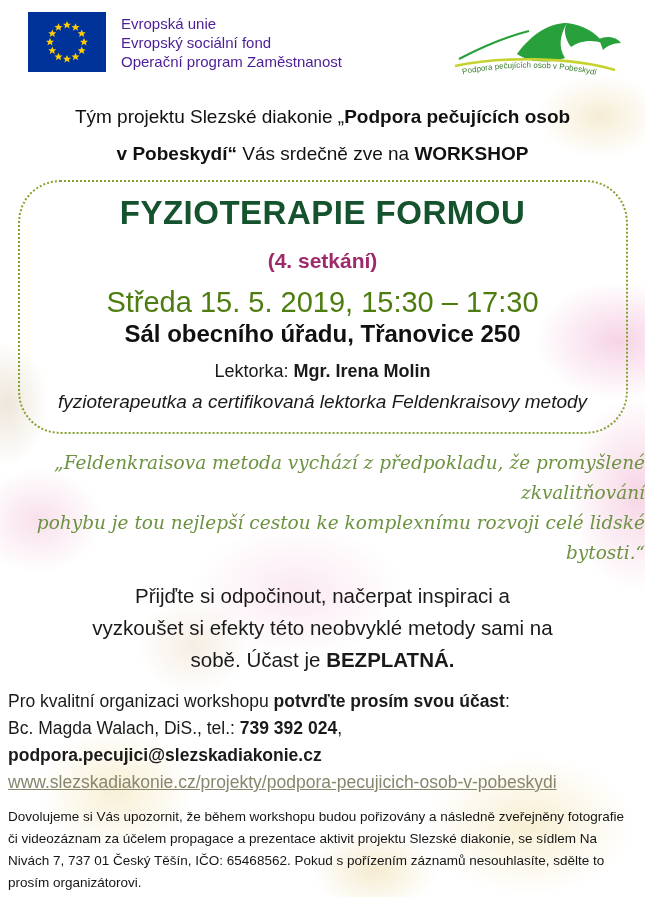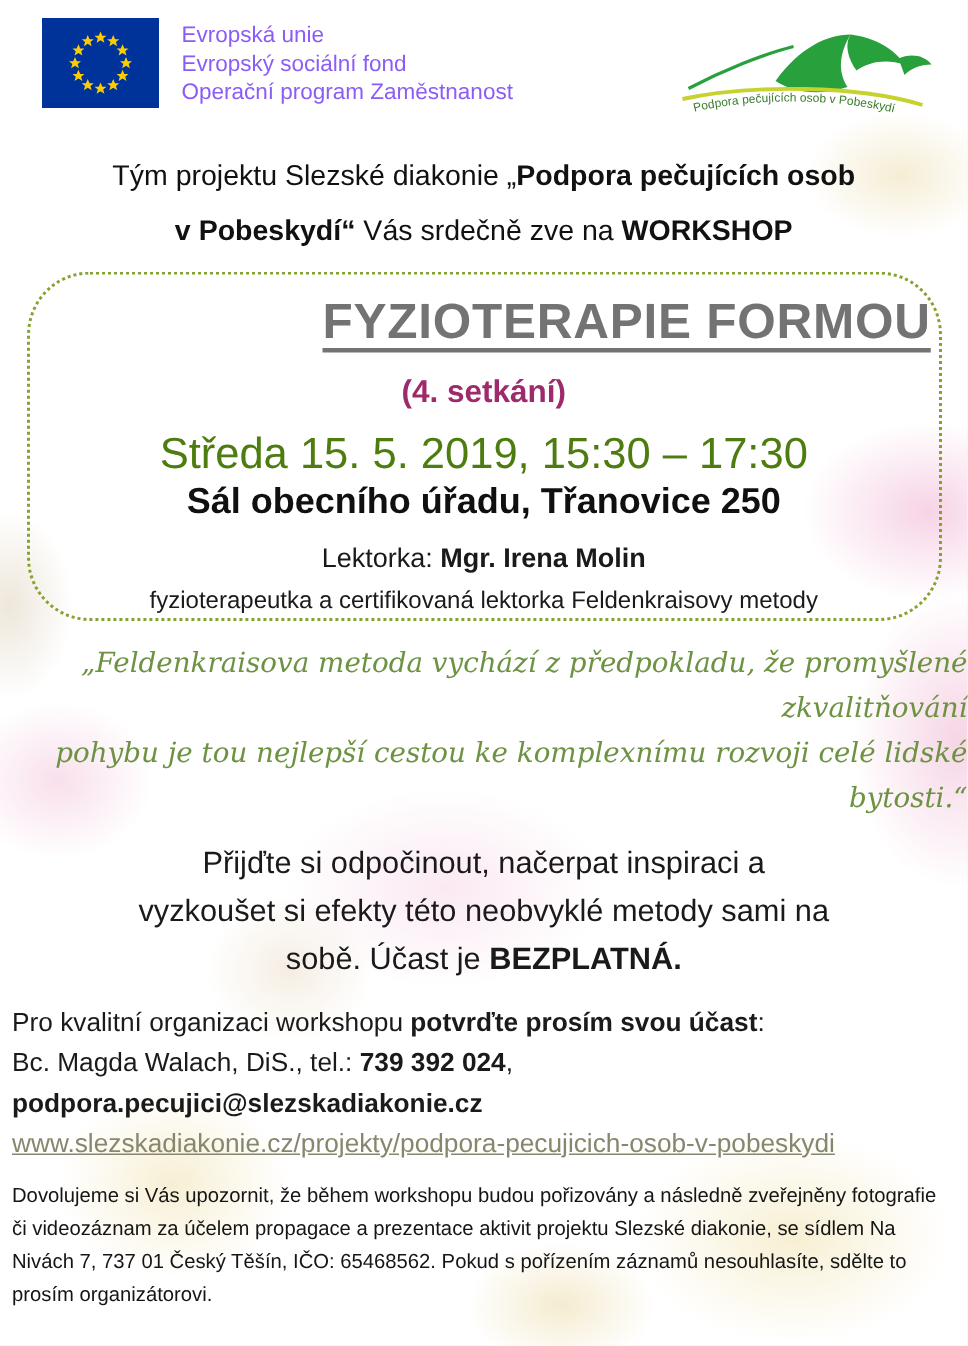--- a/index.html
+++ b/index.html
@@ -21,39 +21,39 @@
       radial-gradient(ellipse 110px 90px at 18% 88%, rgba(238,220,160,.45), transparent 70%),
       radial-gradient(ellipse 80px 70px at 30% 72%, rgba(228,205,175,.35), transparent 70%),
       radial-gradient(ellipse 150px 100px at 82% 92%, rgba(240,224,168,.50), transparent 70%),
       radial-gradient(ellipse 90px 60px at 58% 97%, rgba(232,212,150,.45), transparent 70%);
   }
   .content { position:relative; }
 
   
   .top-header { display:flex; justify-content:space-between; align-items:flex-start; padding:12px 20px 0 28px; }
   .eu-block { display:flex; align-items:center; gap:15px; }
-  .eu-text { font-size:15px; line-height:19px; color:#8b5cf6; }
+  .eu-text { font-size:15px; line-height:19px; color:#4c1d95; }
   .project-logo { margin-top:2px; }
 
   
   .intro { text-align:center; font-size:19px; line-height:37px; margin:12px 14px 0; color:#111; }
 
   
   .box {
     width:610px; margin:8px auto 0; padding:12px 5px 2px;
     border:2px dotted #84a22e; border-radius:42px; text-align:center;
   }
-  .box-title { color:#737373; font-weight:bold; font-size:33px; line-height:38px;
-    text-decoration:underline; text-decoration-thickness:3px; text-underline-offset:7px;
-    margin-bottom:17px; letter-spacing:.5px;text-align:right; }
+  .box-title { color:#14532d; font-weight:bold; font-size:33px; line-height:38px;
+    text-decoration-thickness:3px; text-underline-offset:7px;
+    margin-bottom:17px; letter-spacing:.5px; }
   .session { color:#9e2a6b; font-weight:bold; font-size:21px; margin:6px 0 13px; }
   .datetime { font-size:29px; font-weight:normal; margin-bottom:1px; color:#4d7c0f; }
   .venue { font-size:24px; font-weight:bold; margin-bottom:13px; color:#101010; }
   .lecturer { font-size:18px; margin-bottom:9px; }
-  .lecturer-desc { font-size:16px; margin-bottom:0; }
+  .lecturer-desc { font-size:19px; margin-bottom:17px;font-style:italic; }
 
   
   .quote { text-align:right; font-family:"DejaVu Serif", serif; font-style:italic;
     color:#6d9342; font-size:18.5px; line-height:30px; margin-top:14px; }
 
   
   .invite { text-align:center; font-size:20.5px; line-height:32px; margin-top:12px; }
 
   
   .contact { font-size:17.5px; line-height:27px; margin:12px 8px 0; }

